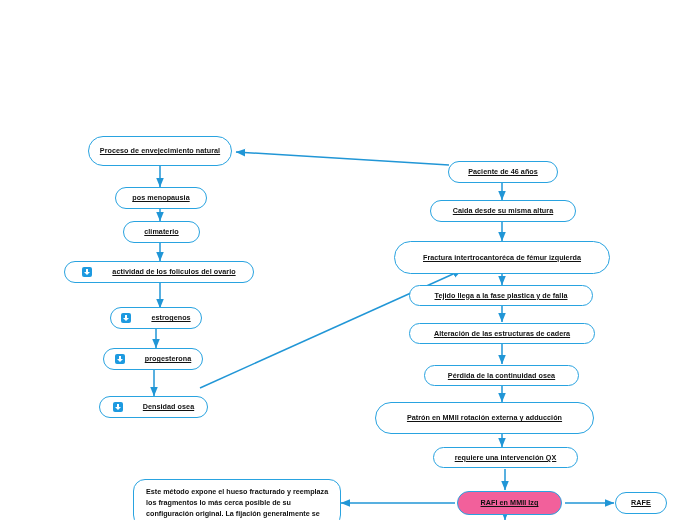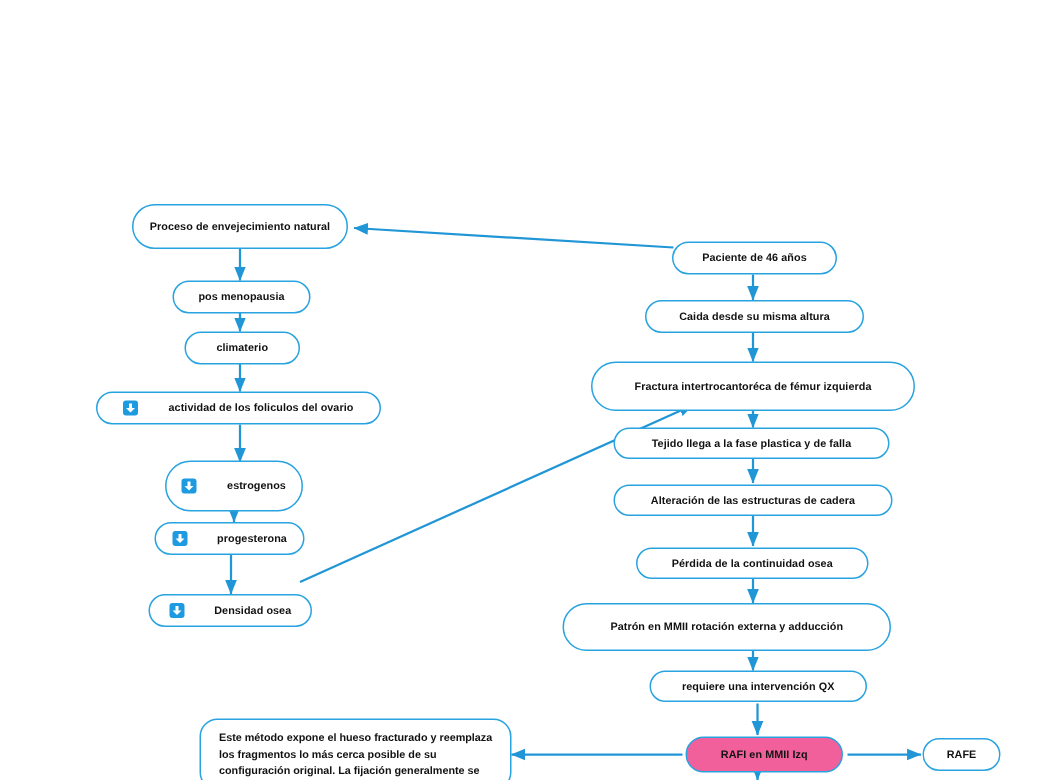--- a/index.html
+++ b/index.html
@@ -42,20 +42,21 @@
     letter-spacing: 0.05px;
     padding: 2px 8px;
   }
   .node.pink {
     background: #f2609b;
     border-color: #29a3e0;
     border-width: 1.6px;
   }
   .node .label {
     display: inline-block;
+    text-decoration: underline;
   }
   .node-row {
     display: flex;
     align-items: center;
     justify-content: center;
     gap: 20px;
   }
   .down-icon {
     display: inline-block;
     width: 10px;
@@ -150,21 +151,21 @@
     <span class="label">climaterio</span>
   </div>
 
   <div class="node" style="left:64px; top:261px; width:190px; height:22px;">
     <span class="node-row">
       <span class="down-icon"></span>
       <span class="label">actividad de los foliculos del ovario</span>
     </span>
   </div>
 
-  <div class="node" style="left:110px; top:307px; width:92px; height:34px;">
+  <div class="node" style="left:110px; top:307px; width:92px; height:22px;">
     <span class="node-row">
       <span class="down-icon"></span>
       <span class="label">estrogenos</span>
     </span>
   </div>
 
   <div class="node" style="left:103px; top:348px; width:100px; height:22px;">
     <span class="node-row">
       <span class="down-icon"></span>
       <span class="label">progesterona</span>

